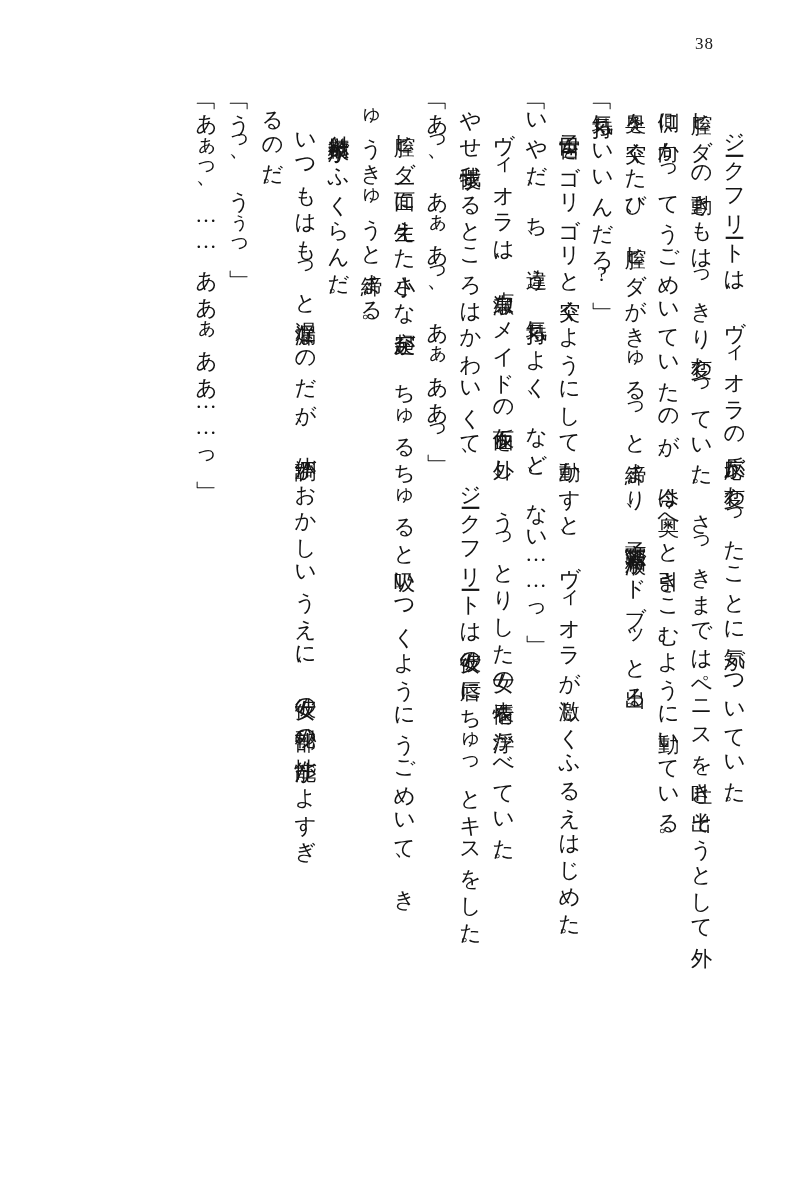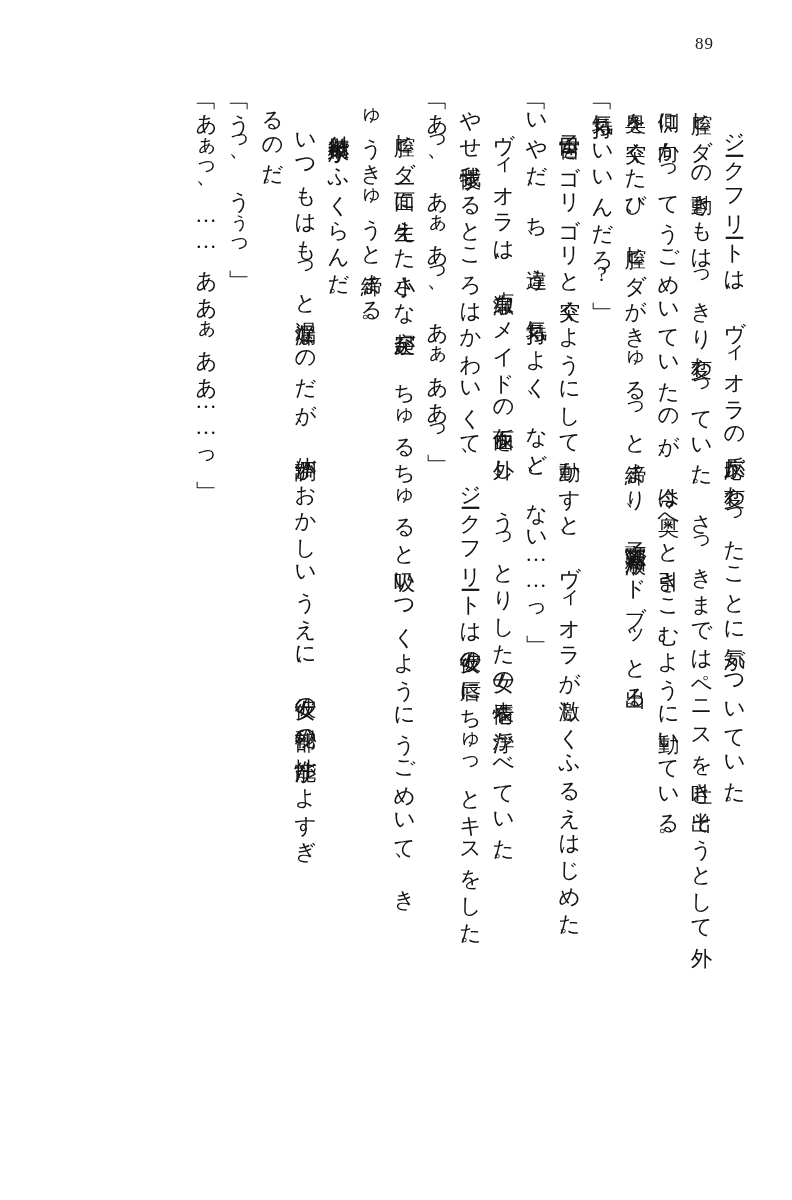--- a/index.html
+++ b/index.html
@@ -54,21 +54,21 @@
   .vline.indent {
     padding-top: 22px;
     box-sizing: border-box;
   }
 </style>
 </head>
 <body>
 
 <div class="page">
 
-  <div class="page-number">89</div>
+  <div class="page-number">38</div>
 
   <div class="text-block">
     <div class="vline indent">ジークフリートは、ヴィオラの反応が変わったことに気がついていた。</div>
     <div class="vline">膣ヒダの動きもはっきり変わっていた。さっきまではペニスを吐き出そうとして外</div>
     <div class="vline">側に向かってうごめいていたのが、今は奥へと引きこむように動いている。</div>
     <div class="vline">奥を突くたび、膣ヒダがきゅるっと締まり、子宮頸管粘液がドブッと出る。</div>
     <div class="vline">「気持ちいいんだろ?」</div>
     <div class="vline indent">子宮口をゴリゴリと突くようにして動かすと、ヴィオラが激しくふるえはじめた。</div>
     <div class="vline">「いやだ、ち、違う。気持ちよく、など、ない……っ」</div>
     <div class="vline indent">ヴィオラは、貞淑なメイドの仮面を外し、うっとりした女の表情を浮かべていた。</div>

